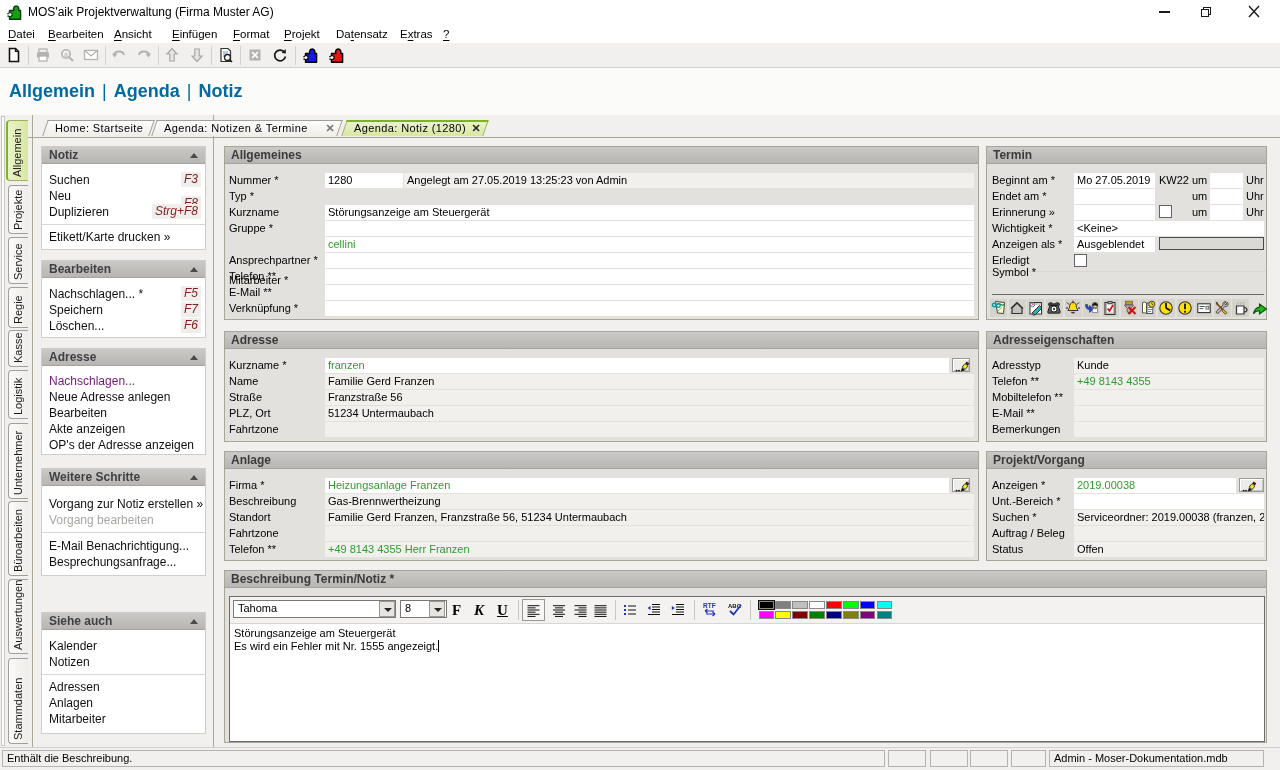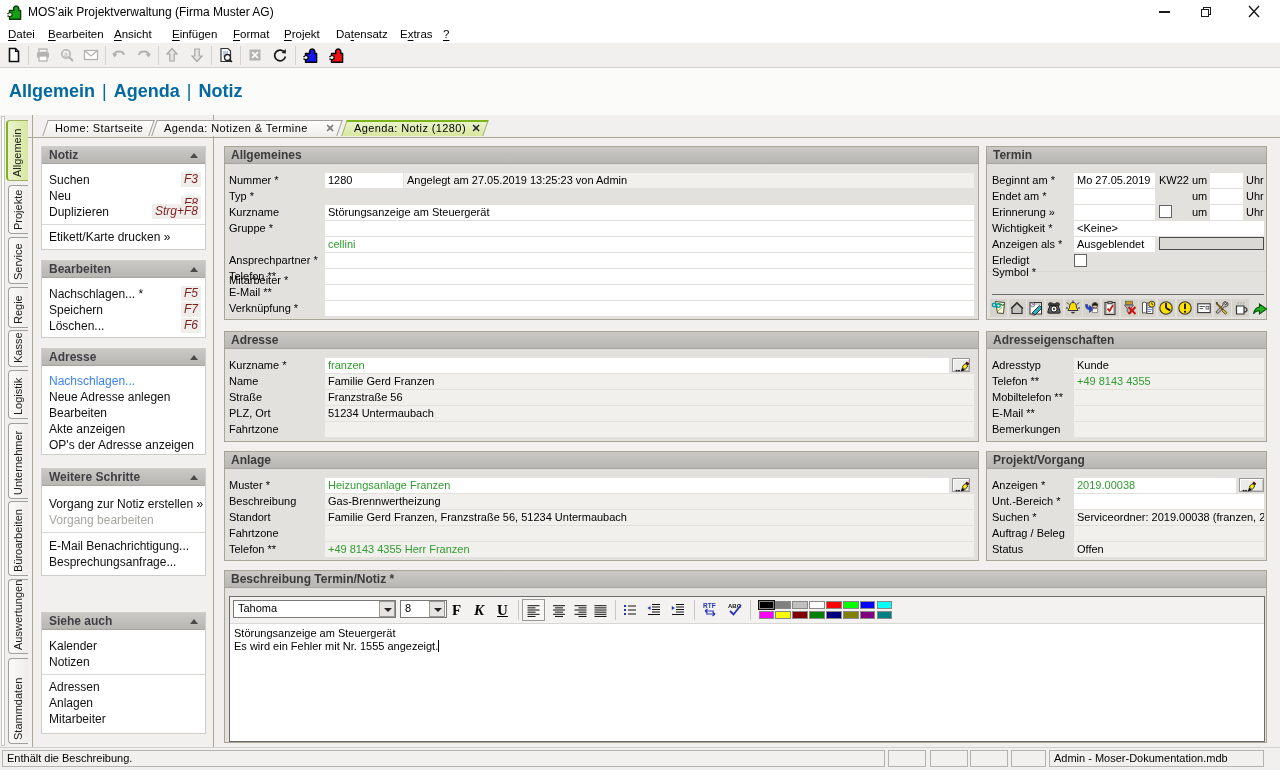--- a/index.html
+++ b/index.html
@@ -234,21 +234,21 @@
     <div class="key" style="top:0;">F7</div>
   </div>
 <div class="item" style="left:49px;top:318px;color:#101010;">Löschen...</div>
 <div style="left:41px;top:318px;width:165px;height:16px;">
     <div class="key" style="top:0;">F6</div>
   </div>
 <div class="card" style="left:41px;top:348px;width:165px;height:107px;">
     <div class="chead">Adresse</div>
     <div class="carr"></div>
   </div>
-<div class="item" style="left:49px;top:373px;color:#3b82f6;">Nachschlagen...</div>
+<div class="item" style="left:49px;top:373px;color:#701a75;">Nachschlagen...</div>
 <div class="item" style="left:49px;top:389px;color:#101010;">Neue Adresse anlegen</div>
 <div class="item" style="left:49px;top:405px;color:#101010;">Bearbeiten</div>
 <div class="item" style="left:49px;top:421px;color:#101010;">Akte anzeigen</div>
 <div class="item" style="left:49px;top:437px;color:#101010;">OP's der Adresse anzeigen</div>
 <div class="card" style="left:41px;top:468px;width:165px;height:108px;">
     <div class="chead">Weitere Schritte</div>
     <div class="carr"></div>
   </div>
 <div class="item" style="left:49px;top:496px;color:#101010;">Vorgang zur Notiz erstellen »</div>
 <div class="item" style="left:49px;top:512px;color:#a8a6a2;">Vorgang bearbeiten</div>
@@ -308,21 +308,21 @@
       </svg>
     </div>
   </div>
 <div class="fld ro" style="left:325px;top:374px;width:649px;height:15px;">Familie Gerd Franzen</div>
 <div class="fld ro" style="left:325px;top:390px;width:649px;height:15px;">Franzstraße 56</div>
 <div class="fld ro" style="left:325px;top:406px;width:649px;height:15px;">51234 Untermaubach</div>
 <div class="fld ro" style="left:325px;top:422px;width:649px;height:15px;"></div>
 <div class="grp" style="left:224px;top:451px;width:755px;height:110px;">
     <div class="ghead">Anlage</div>
   </div>
-<div class="lb" style="left:229px;top:477px;height:16px;">Muster *</div>
+<div class="lb" style="left:229px;top:477px;height:16px;">Firma *</div>
 <div class="lb" style="left:229px;top:493px;height:16px;">Beschreibung</div>
 <div class="lb" style="left:229px;top:509px;height:16px;">Standort</div>
 <div class="lb" style="left:229px;top:525px;height:16px;">Fahrtzone</div>
 <div class="lb" style="left:229px;top:541px;height:16px;">Telefon **</div>
 <div class="fld" style="left:325px;top:478px;width:624px;height:15px;"><span class="gr">Heizungsanlage Franzen</span></div>
 <div class="ebtn" style="left:952px;top:478px;width:18px;height:14px;">
     <div style="left:1px;top:1px;">
       <svg width="16" height="13" viewBox="0 0 16 13">
         <circle cx="2.6" cy="10.6" r="0.9" fill="#111"></circle>
         <circle cx="5" cy="10.6" r="0.9" fill="#111"></circle>

